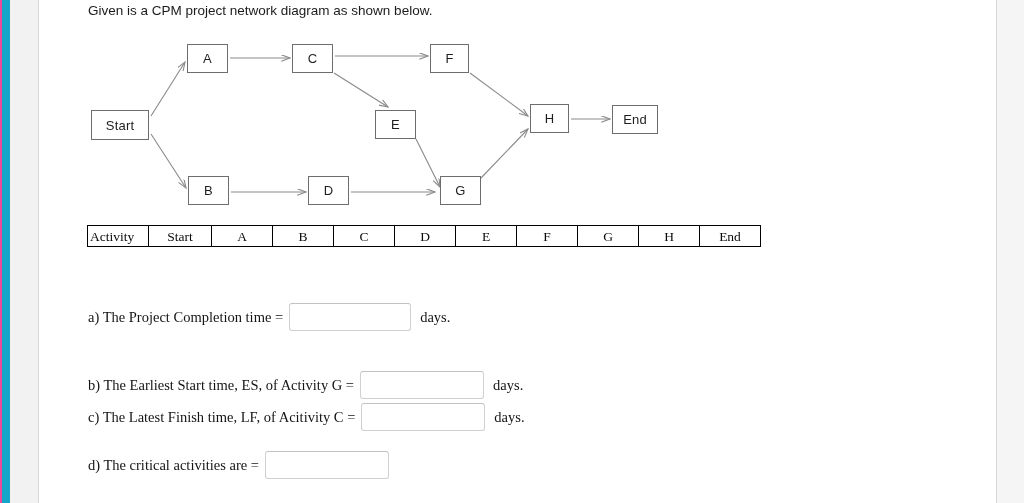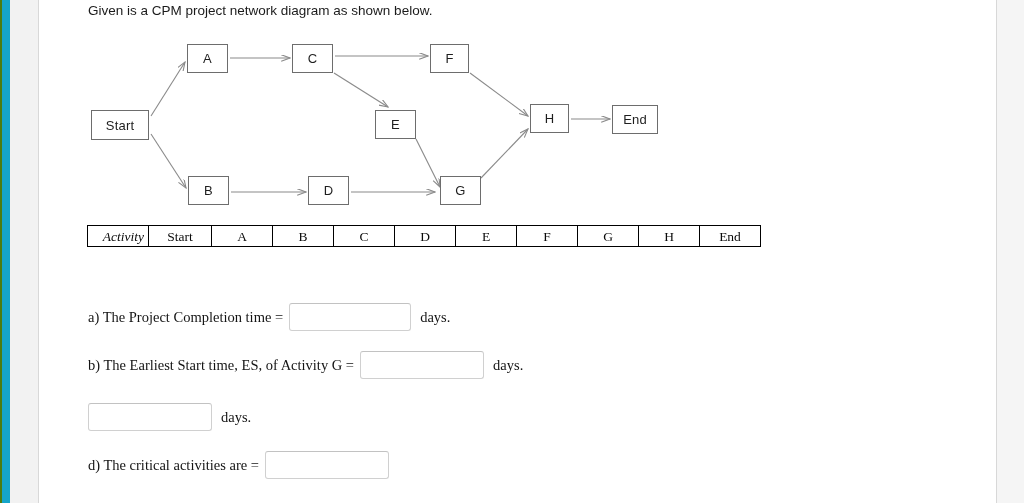--- a/index.html
+++ b/index.html
@@ -12,21 +12,21 @@
     background: #f4f4f4;
     font-family: "Liberation Serif", serif;
     overflow: hidden;
     position: relative;
   }
 
   
   #page {
     position: absolute;
     inset: 0;
-    background: #4d7c0f;
+    background: #ec4899;
   }
   #accent-bar {
     position: absolute;
     left: 2px; top: 0;
     width: 8px; height: 503px;
     background: #15a5c9;
   }
   #gutter {
     position: absolute;
     left: 10px; top: 0;
@@ -95,24 +95,23 @@
   }
   #activity-table td, #activity-table th {
     border: 1.2px solid #000;
     height: 20px;
     padding: 0 4px;
     font-weight: normal;
     text-align: center;
     line-height: 19px;
   }
   #activity-table .rowhead {
-    text-align: right;
+    text-align: left;
     width: 54px;
     padding-left: 2px;
-    font-style: italic;
   }
   #activity-table .datacol { width: 52px; }
   #activity-table .startcol { width: 54px; }
   #activity-table .endcol  { width: 52px; }
 
   
   .qrow {
     position: absolute;
     left: 88px;
     display: flex;
@@ -131,21 +130,21 @@
     border: 1px solid #d0d0d0;
     border-top: 1px solid #c2c2c2;
     border-radius: 3px;
     outline: none;
     font-family: "Liberation Serif", serif;
     font-size: 14px;
     padding: 0 6px;
     color: #141414;
   }
   #q-a  { top: 303px; }
-  #q-b  { top: 351px; }
+  #q-b  { top: 371px; }
   #q-c  { top: 403px; }
   #q-d  { top: 451px; justify-content: space-between; }
   #q-a .answer-box { width: 122px; }
   #q-b .answer-box { width: 124px; }
   #q-c .answer-box { width: 124px; }
   #q-d .answer-box { width: 124px; }
 </style>
 </head>
 <body>
 
@@ -249,20 +248,21 @@
     <span class="qsuffix">days.</span>
   </div>
 
   <div class="qrow" id="q-b">
     <span class="qlabel">b) The Earliest Start time, ES, of Activity G =</span>
     <input class="answer-box" type="text" value="" style="">
     <span class="qsuffix">days.</span>
   </div>
 
   <div class="qrow" id="q-c">
+    <span class="qlabel">c) The Latest Finish time, LF, of Acitivity C =</span>
     <input class="answer-box" type="text" value="" style="">
     <span class="qsuffix">days.</span>
   </div>
 
   <div class="qrow" id="q-d">
     <span class="qlabel">d) The critical activities are =</span>
     <input class="answer-box" type="text" value="" style="">
   </div>
 
 </div>

